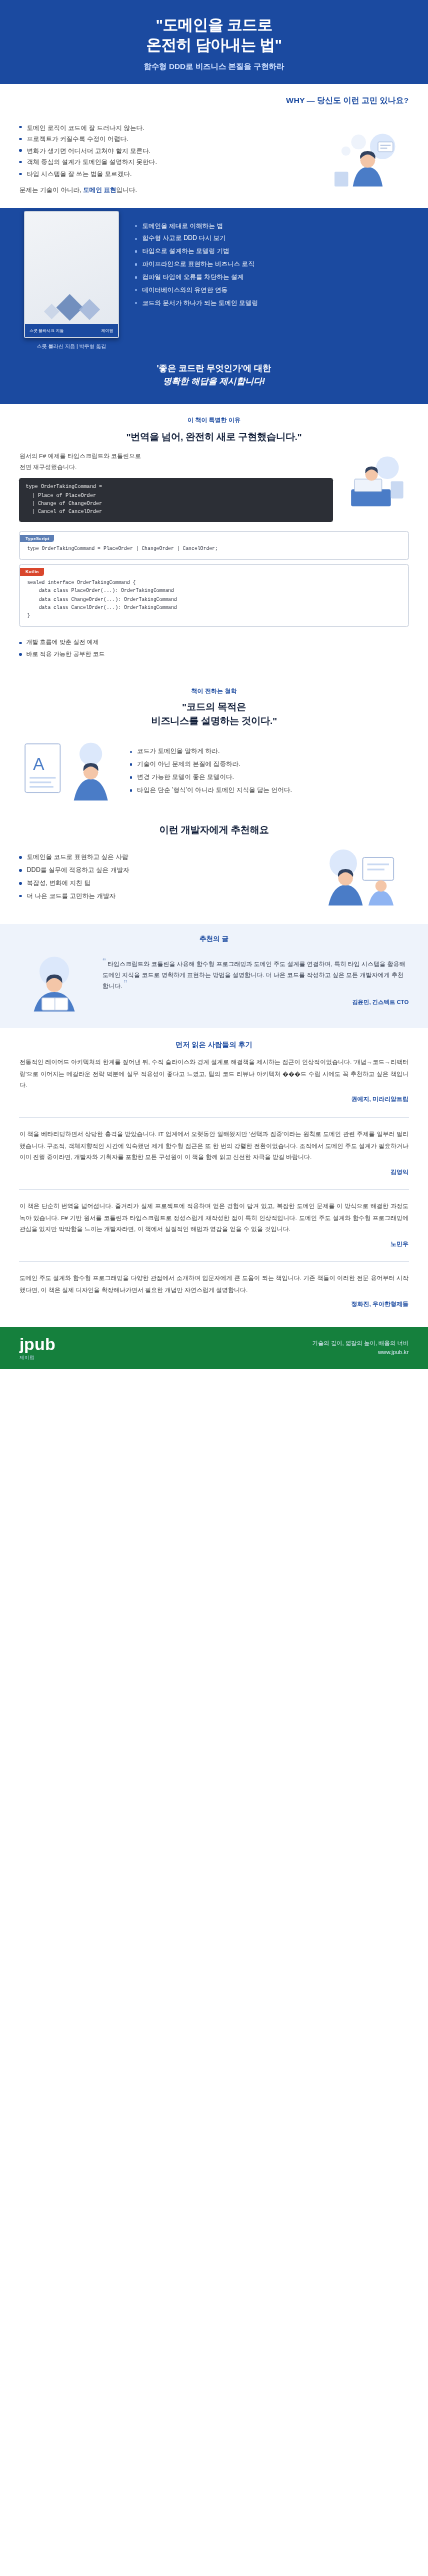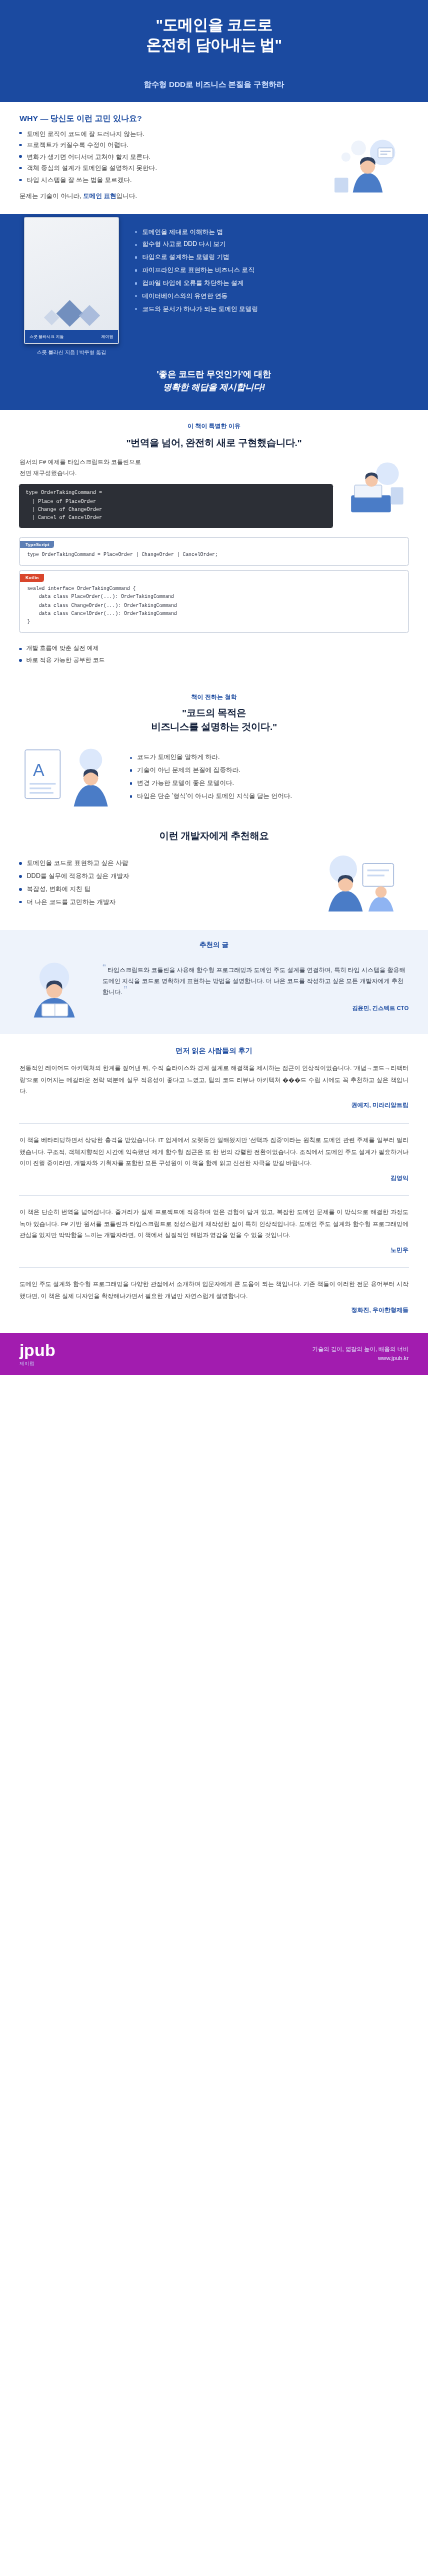--- a/index.html
+++ b/index.html
@@ -19,34 +19,34 @@
     text-align: center;
     padding: 15px 11.4px 12.6px;
   }
   .hero h1 {
     font-size: 15.4px;
     line-height: 1.32;
     font-weight: 700;
     letter-spacing: -0.3px;
   }
   .hero .sub {
-    margin-top: 24px;
+    margin-top: 6px;
     font-size: 7.7px;
     font-weight: 700;
     color: #cfe0ff;
   }
 
   
   .why-wrap { background: #ffffff; padding: 10.3px 19.4px 12.6px; }
   .why-title {
     color: #1b4aa0;
     font-size: 8px;
     font-weight: 700;
-    text-align: left;
-    margin-bottom: 4px;
+    text-align: right;
+    margin-bottom: 16px;
   }
   .why-body { display: flex; align-items: center; gap: 8px; }
   .why-list { flex: 1; }
   .why-list li {
     list-style: none;
     position: relative;
     padding-left: 7.4px;
     font-size: 6.3px;
     line-height: 1.85;
     color: #333;
@@ -251,21 +251,21 @@
   .rev-list { padding: 4.6px 19.4px 5.7px; }
   .rev-item { margin-bottom: 12.6px; }
   .rev-item p {
     font-size: 6px; line-height: 1.95; color: #333; text-align: justify;
   }
   .rev-sign { text-align: right; font-size: 6px; font-weight: 700; color: #1b4aa0; margin-top: 3.4px; }
   .rev-divider { height: 0.6px; background: #dfe5ee; margin: 0 19.4px; }
 
   
   .footer {
-    background: #a21caf; color: #fff;
+    background: #15803d; color: #fff;
     padding: 9px 19.4px;
     display: flex; align-items: center; justify-content: space-between;
   }
   .logo { display: flex; align-items: baseline; gap: 1.1px; }
   .logo .pub { font-size: 17px; font-weight: 700; color: #fff; line-height: 1; }
   .logo-sub { font-size: 4.6px; color: #c7d8f6; margin-top: 2.3px; letter-spacing: 0.6px; }
   .footer-right { text-align: right; font-size: 5.7px; line-height: 1.7; color: #e2ecfd; }
 
   svg { display: block; }
 </style>

